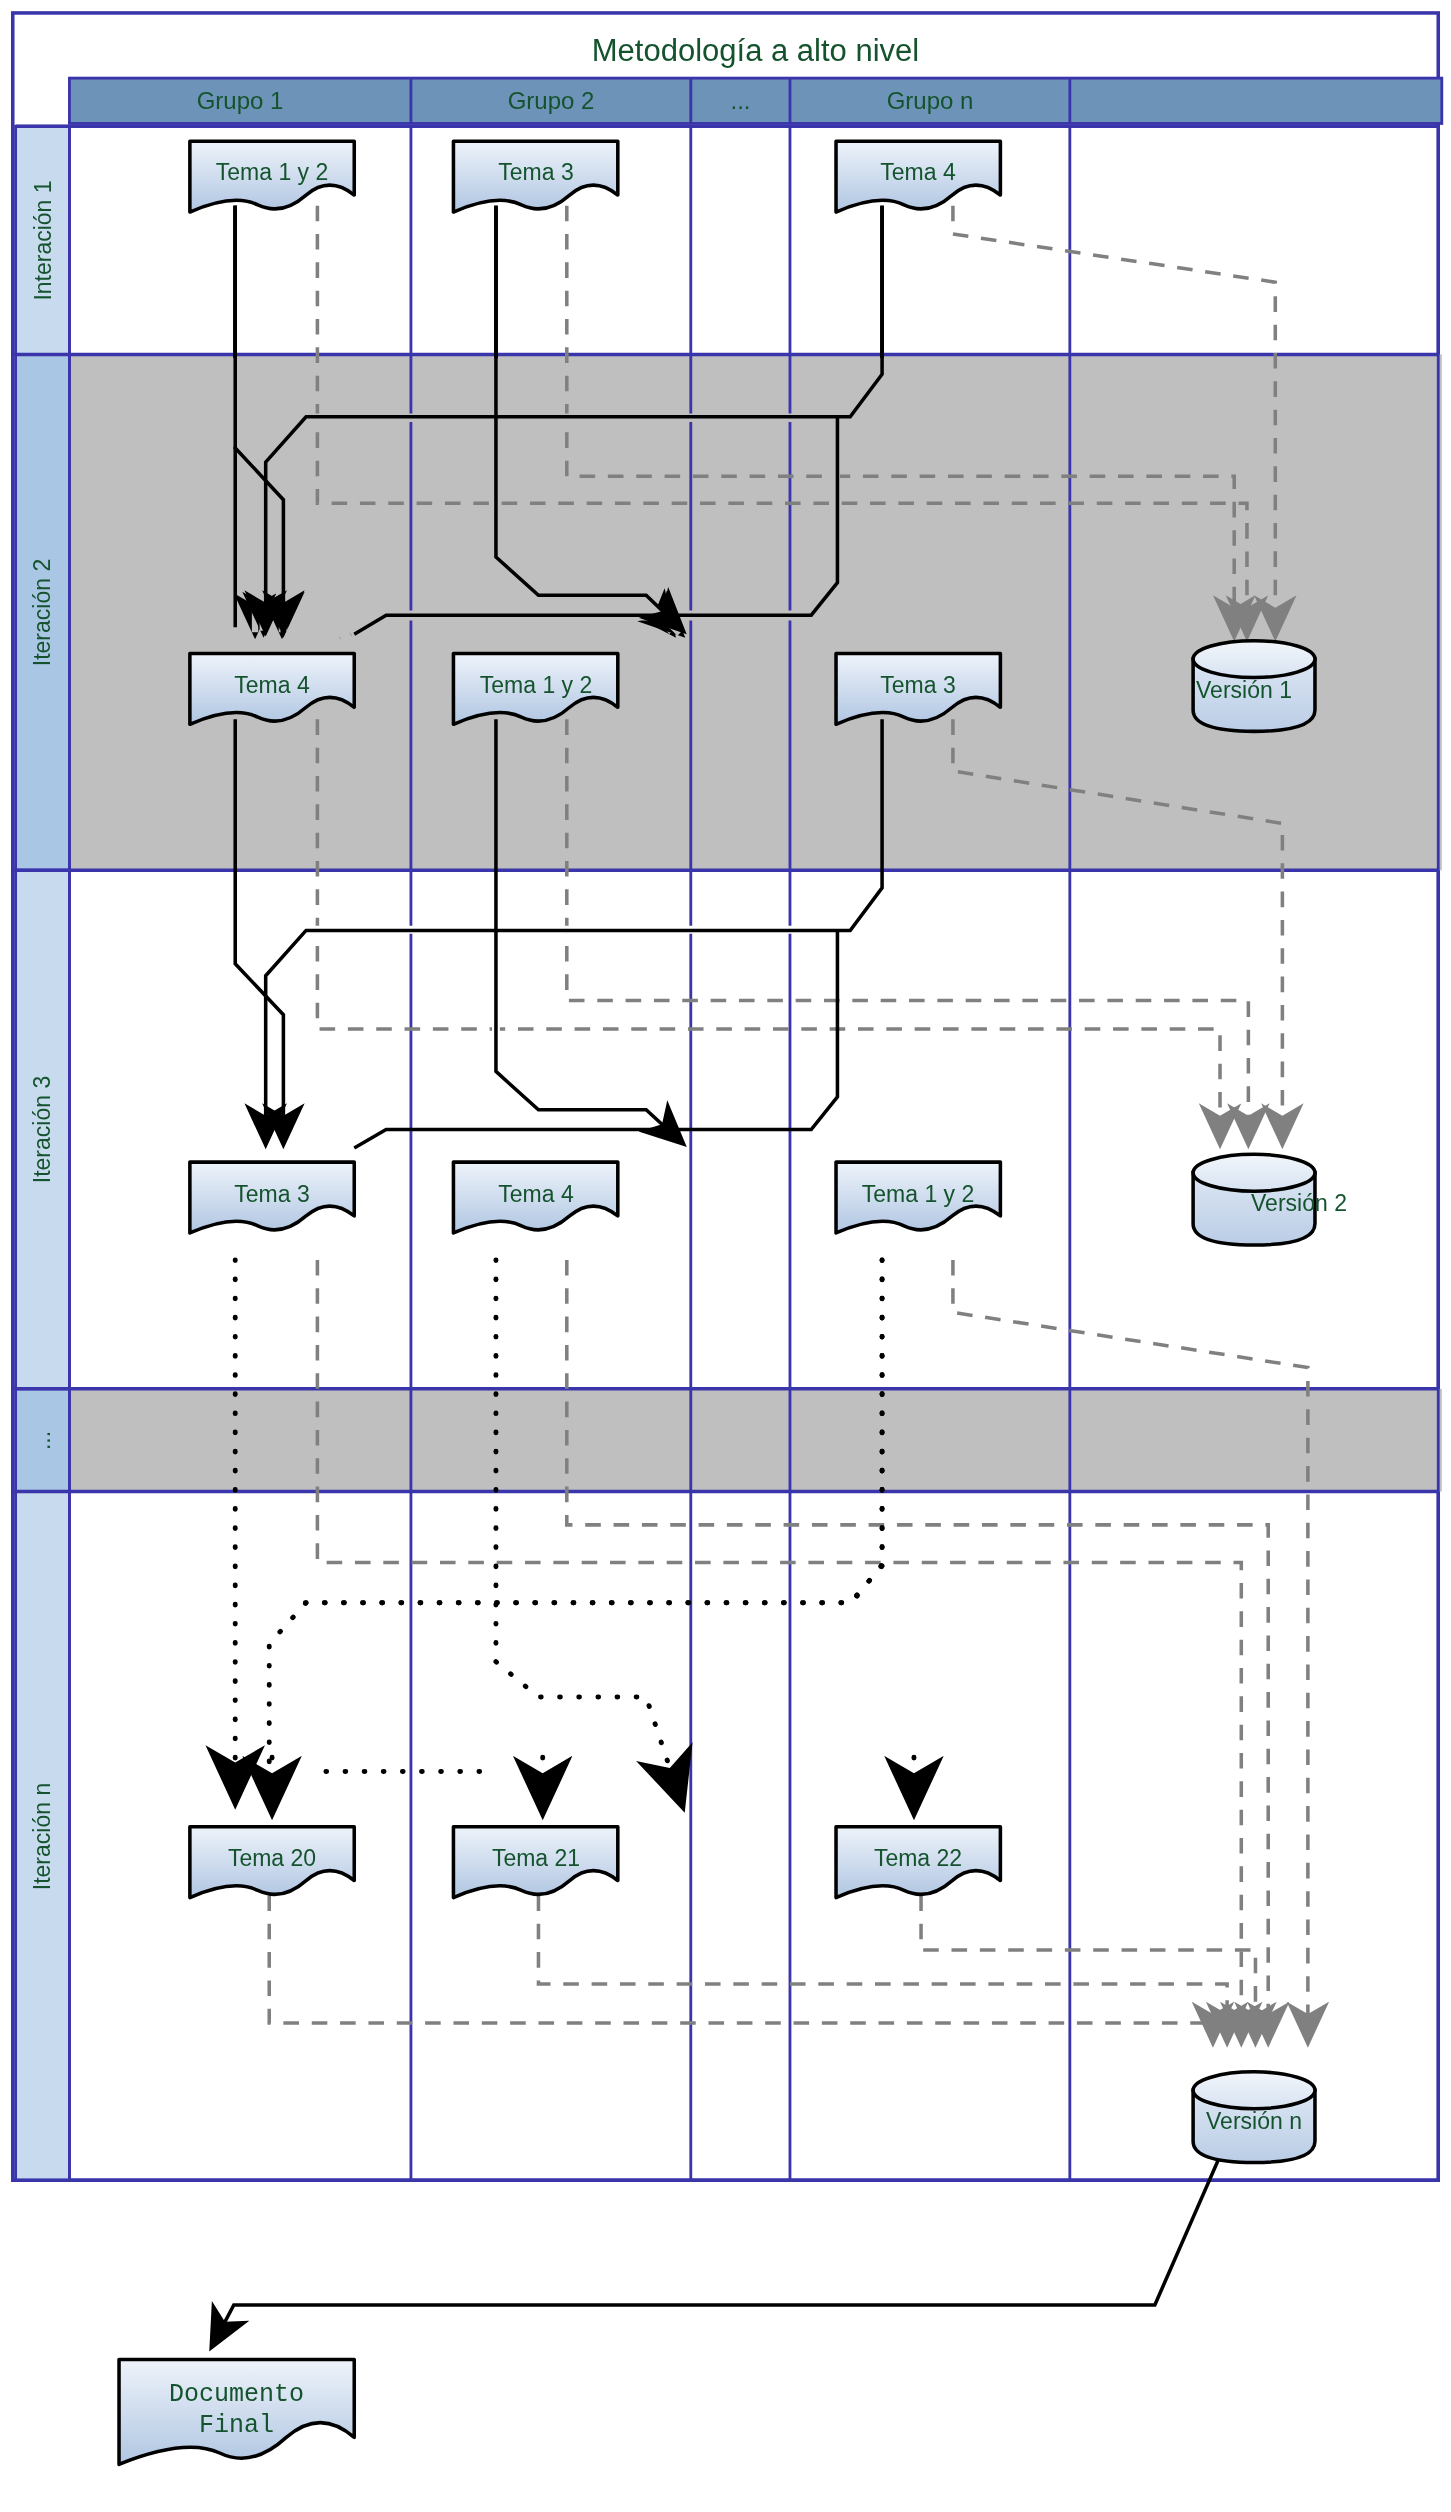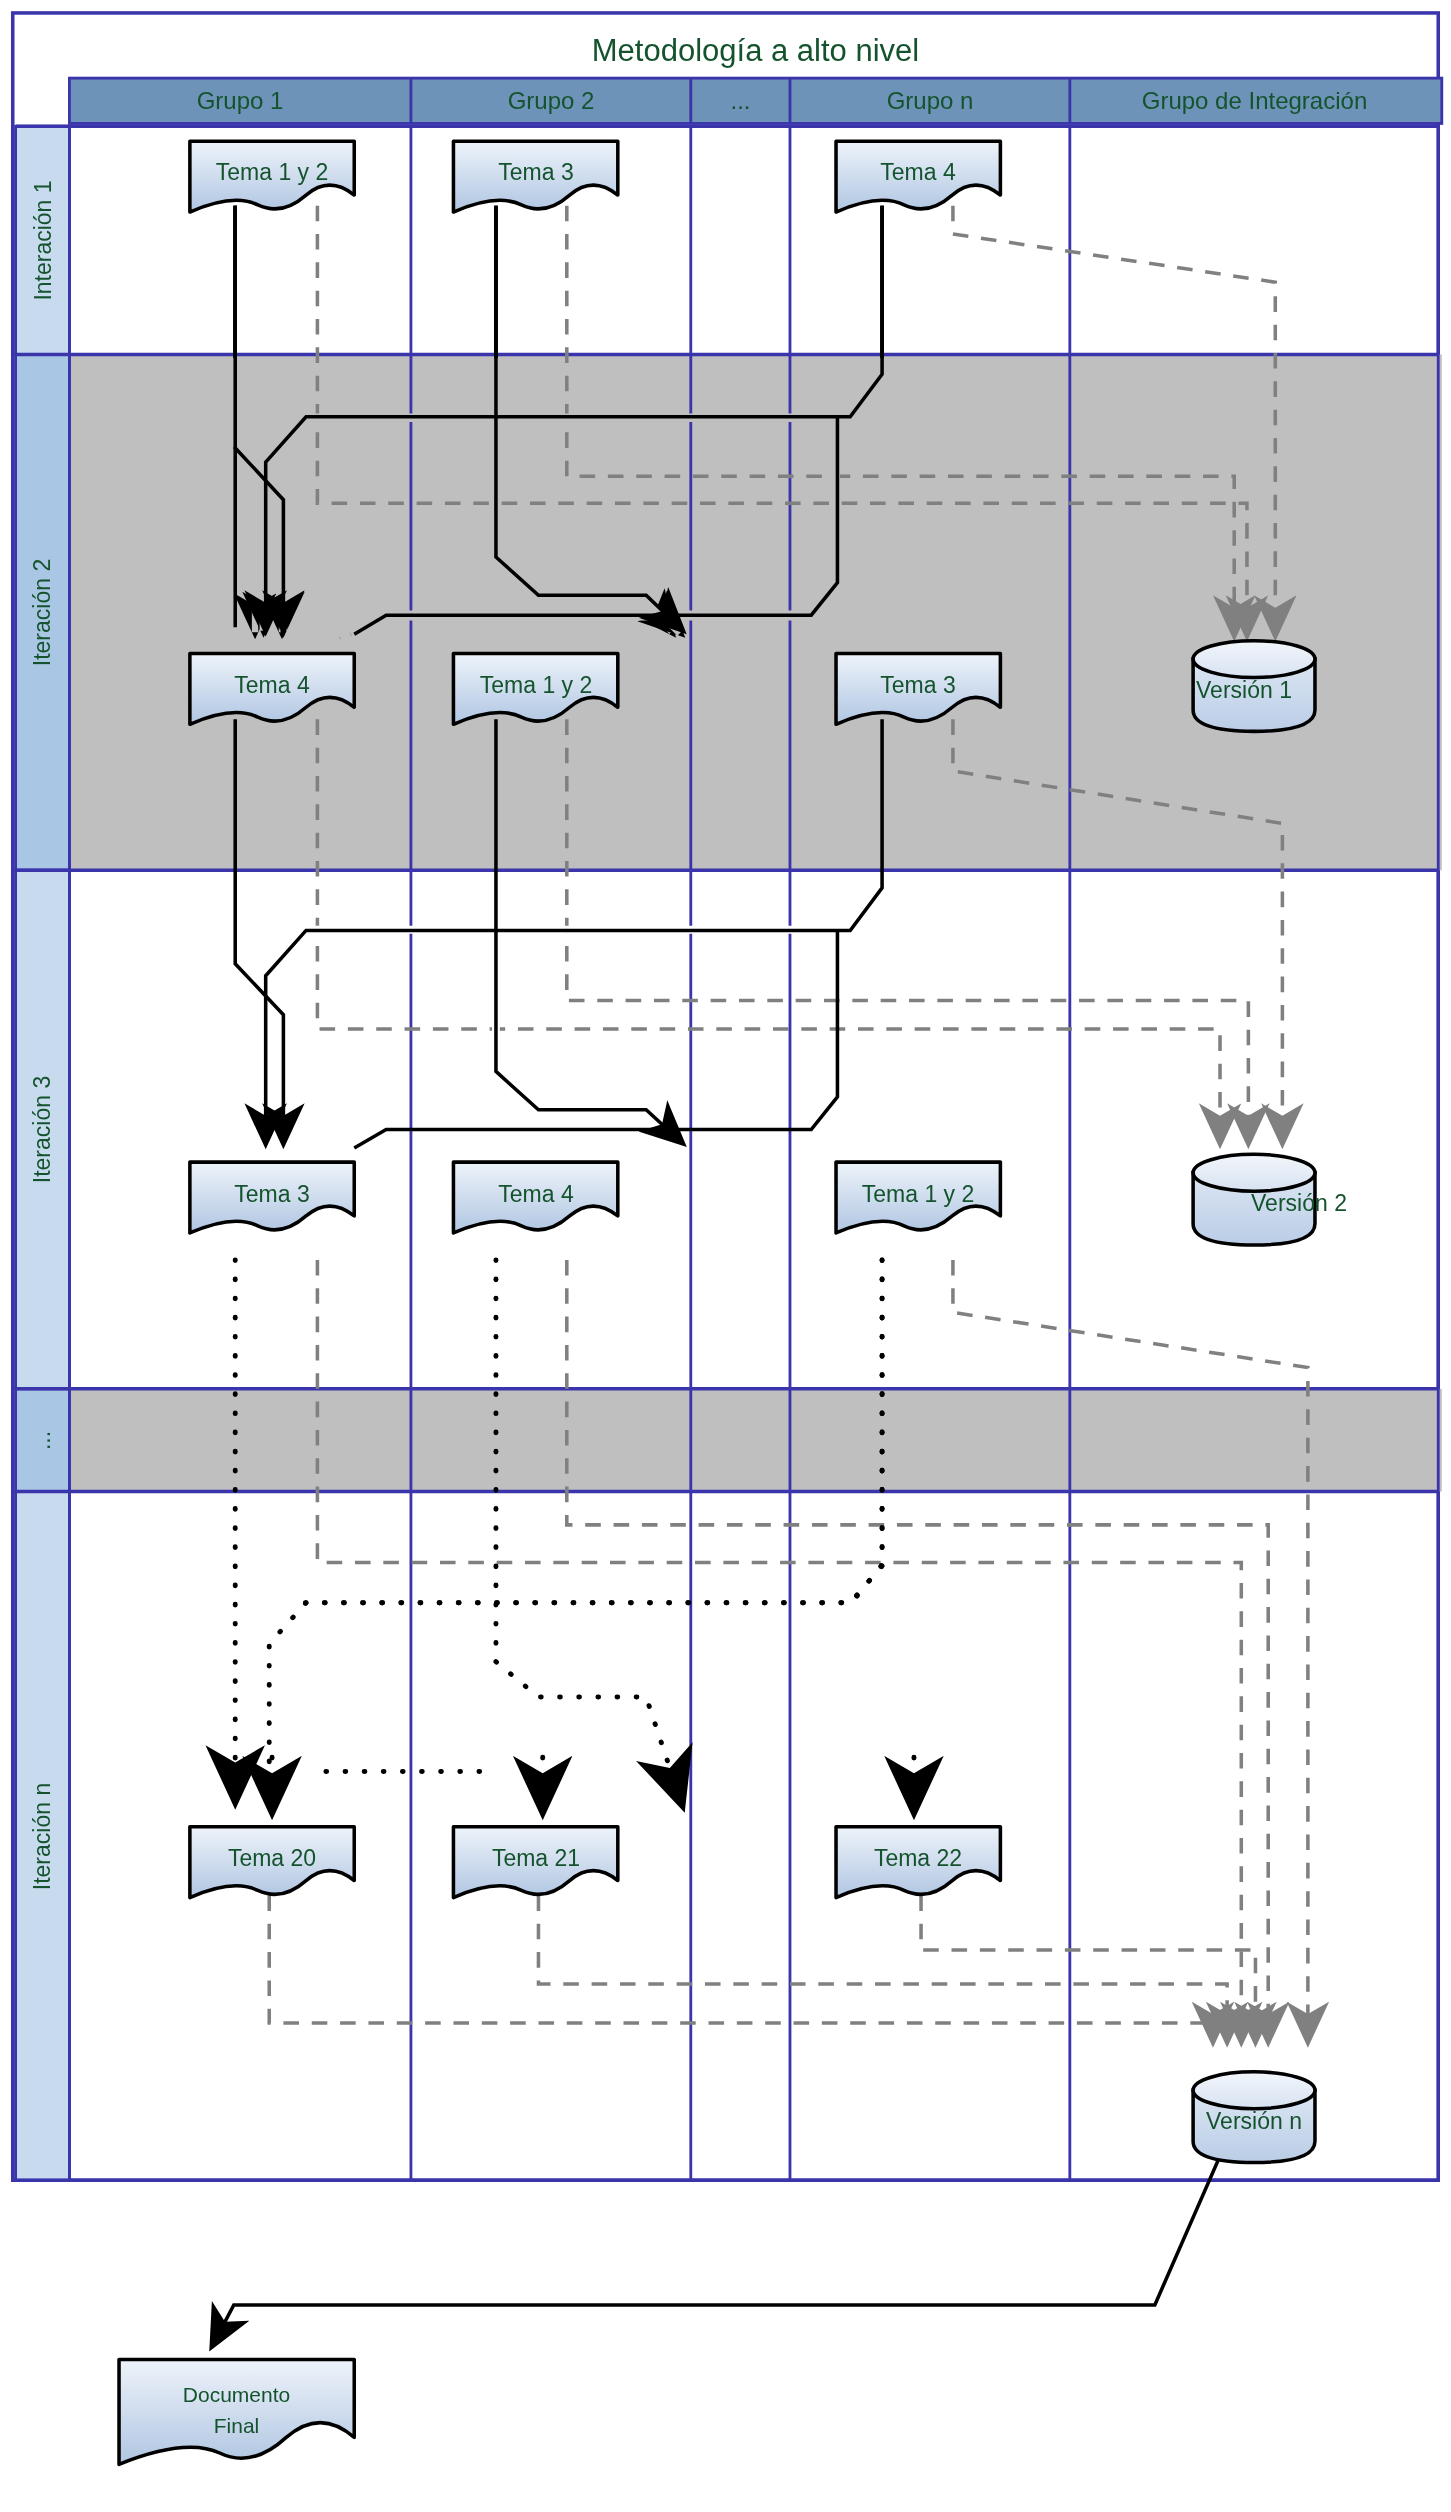--- a/index.html
+++ b/index.html
@@ -6,21 +6,21 @@
   body{width:1451px;height:2512px;font-family:"Liberation Sans",sans-serif;}
   #stage{position:relative;width:1451px;height:2512px;overflow:hidden;}
   #svg{position:absolute;left:0;top:0;width:1451px;height:2512px;}
   .lbl{position:absolute;display:flex;align-items:center;justify-content:center;
        text-align:center;color:#14532d;pointer-events:none;}
   .title-txt{font-size:31px;}
   .col-head-txt{font-size:24px;}
   .row-head-txt{font-size:23px;white-space:nowrap;}
   .node-txt{font-size:23px;}
   .db-txt{font-size:23px;}
-  .final-txt{font-size:21px;line-height:1.45;}
+  .final-txt{font-size:25px;line-height:1.45;font-family:Liberation Mono, monospace;}
   .rot{transform:rotate(-90deg);transform-origin:center center;}
 </style>
 </head>
 <body>
 
 <div id="stage">
 
   <svg id="svg" viewBox="0 0 2048 3545">
     <defs>
       <linearGradient id="gNode" x1="0" y1="0" x2="0" y2="1">
@@ -230,21 +230,20 @@
       <path d="M168,3330 L500,3330 L500,3440 Q452,3398 404,3440 Q356,3484 310,3462 Q262,3440 168,3478 Z" fill="url(#gNode)" stroke="#000" stroke-width="5" stroke-linejoin="round"></path>
     </g>
   </svg>
 
   <div class="lbl title-txt" style="left:69px;top:27px;width:1373px;height:48px;">Metodología a alto nivel</div>
 
   <div class="lbl col-head-txt" style="left:69px;top:78px;width:342px;height:45px;">Grupo 1</div>
   <div class="lbl col-head-txt" style="left:411px;top:78px;width:280px;height:45px;">Grupo 2</div>
   <div class="lbl col-head-txt" style="left:691px;top:78px;width:99px;height:45px;">...</div>
   <div class="lbl col-head-txt" style="left:790px;top:78px;width:280px;height:45px;">Grupo n</div>
-  <div class="lbl col-head-txt" style="left:1070px;top:78px;width:369px;height:45px;">Grupo de Integración</div>
 
   <div class="lbl" style="left:15.6px;top:126px;width:54px;height:228px;">
     <span class="rot row-head-txt">Interación 1</span>
   </div>
   <div class="lbl" style="left:15.6px;top:354px;width:54px;height:516px;">
     <span class="rot row-head-txt">Iteración 2</span>
   </div>
   <div class="lbl" style="left:15.6px;top:870px;width:54px;height:519px;">
     <span class="rot row-head-txt">Iteración 3</span>
   </div>

